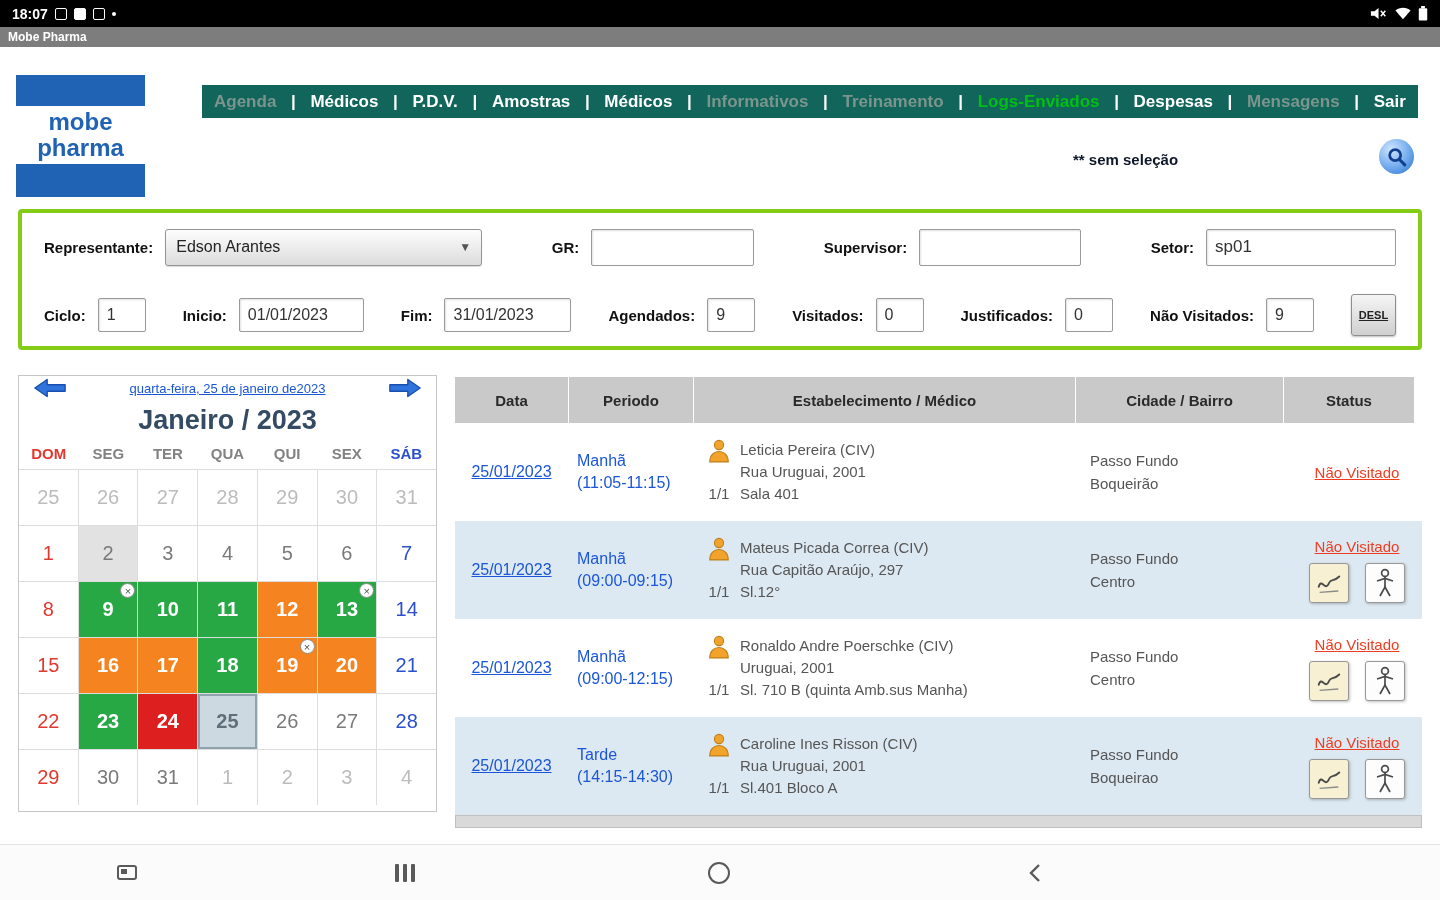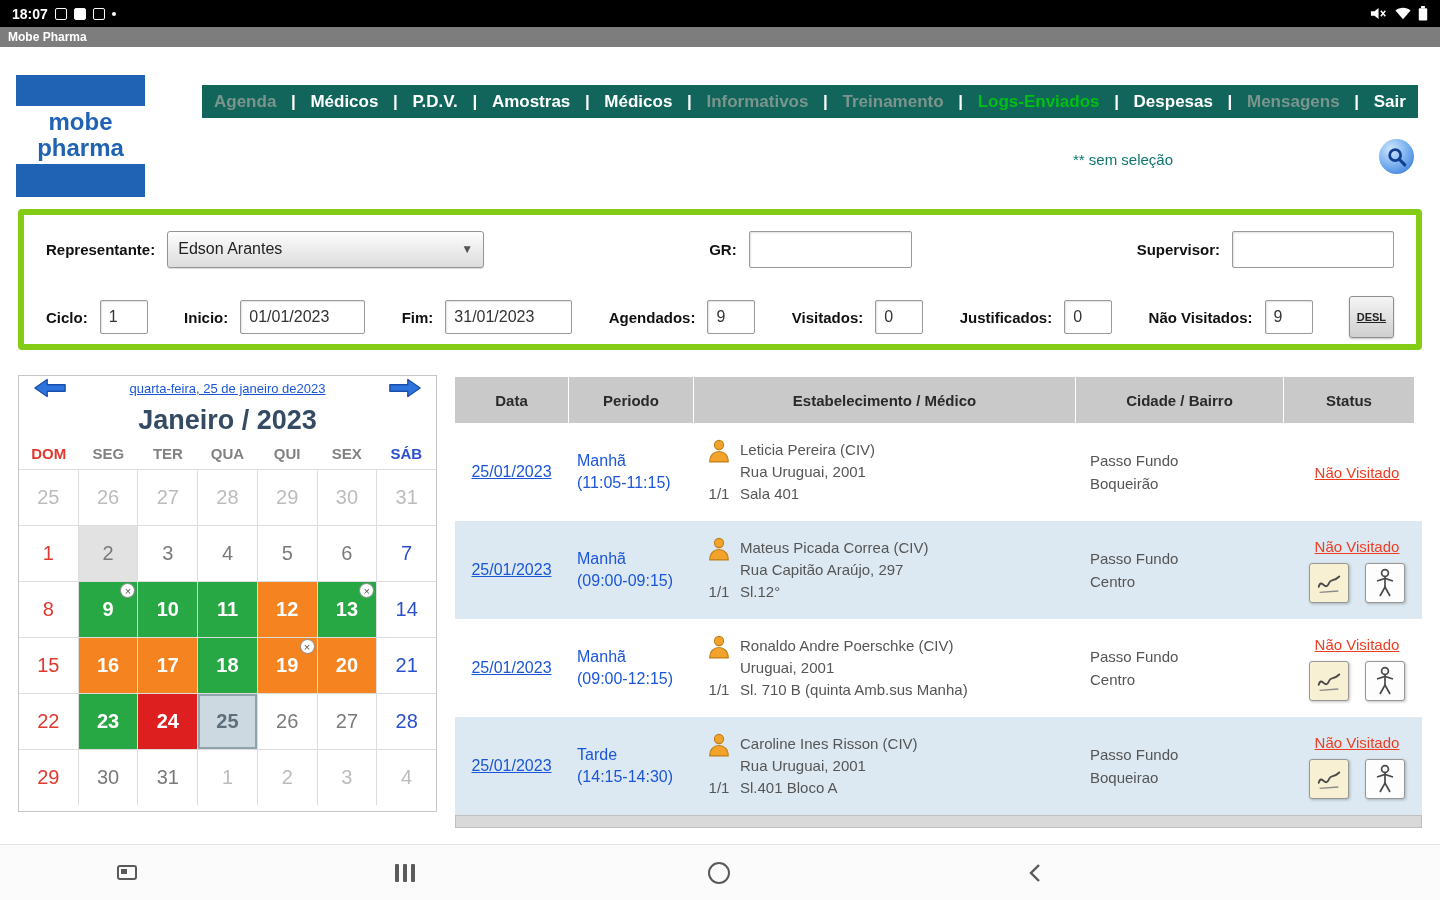--- a/index.html
+++ b/index.html
@@ -27,27 +27,27 @@
     display:flex;flex-direction:column;align-items:center;justify-content:center;}
   .logo-band span{color:#2063b4;font-weight:bold;font-size:24px;line-height:26px;}
 
   .mainnav{position:absolute;left:202px;top:38px;width:1216px;height:33px;background:#11655a;
     display:flex;align-items:center;justify-content:space-between;padding:0 12px;box-sizing:border-box;}
   .nav-item{color:#fff;font-weight:bold;font-size:17px;cursor:pointer;white-space:nowrap;}
   .nav-item.disabled{color:#7b958e;cursor:default;}
   .nav-item.active{color:#00c013;}
   .nav-sep{color:#fff;font-weight:bold;font-size:17px;}
 
-  .sem-selecao{position:absolute;left:1073px;top:104px;color:#0f766e;font-size:15px;font-weight:normal;text-align:center;}
+  .sem-selecao{position:absolute;left:1073px;top:104px;color:#0f172a;font-size:15px;font-weight:bold;text-align:center;}
   .search-btn{position:absolute;left:1379px;top:92px;width:35px;height:35px;border:none;border-radius:50%;
     background:radial-gradient(circle at 35% 30%, #cfe6ff, #6fa9ec 55%, #2a6cd0);
     display:flex;align-items:center;justify-content:center;cursor:pointer;padding:0;}
 
   
-  .filter-panel{position:absolute;left:18px;top:162px;width:1404px;height:141px;border:6px solid #84cc16;
+  .filter-panel{position:absolute;left:18px;top:162px;width:1404px;height:141px;border:4px solid #84cc16;
     border-radius:4px;box-sizing:border-box;background:#fff;}
   .frow{height:68px;display:flex;align-items:center;justify-content:space-between;padding:0 22px;}
   .fg{display:flex;align-items:center;gap:12px;}
   .flabel{font-size:15px;font-weight:bold;color:#101010;white-space:nowrap;}
   .fin{height:37px;border:1px solid #9a9a9a;border-radius:2px;font-size:16px;padding:0 8px;color:#333;
     box-sizing:border-box;background:#fff;box-shadow:inset 1px 1px 2px rgba(0,0,0,0.12);font-family:inherit;}
   .frow.r2 .fin{height:34px;}
   .fin.small{width:48px;}
   .w163{width:163px;} .w162{width:162px;} .w190{width:190px;font-size:17px;} .w125{width:125px;} .w127{width:127px;}
   .fselect{width:317px;height:37px;border:1px solid #949494;border-radius:3px;
@@ -204,20 +204,24 @@
         </div>
       </div>
       <div class="fg">
         <span class="flabel">GR:</span>
         <input class="fin w163" value="" style="">
       </div>
       <div class="fg">
         <span class="flabel">Supervisor:</span>
         <input class="fin w162" value="" style="">
       </div>
+      <div class="fg">
+        <span class="flabel">Setor:</span>
+        <input class="fin w190" value="sp01" style="">
+      </div>
     </div>
     <div class="frow r2">
       <div class="fg">
         <span class="flabel">Ciclo:</span>
         <input class="fin small" value="1" style="">
       </div>
       <div class="fg">
         <span class="flabel">Inicio:</span>
         <input class="fin w125" value="01/01/2023" style="">
       </div>

